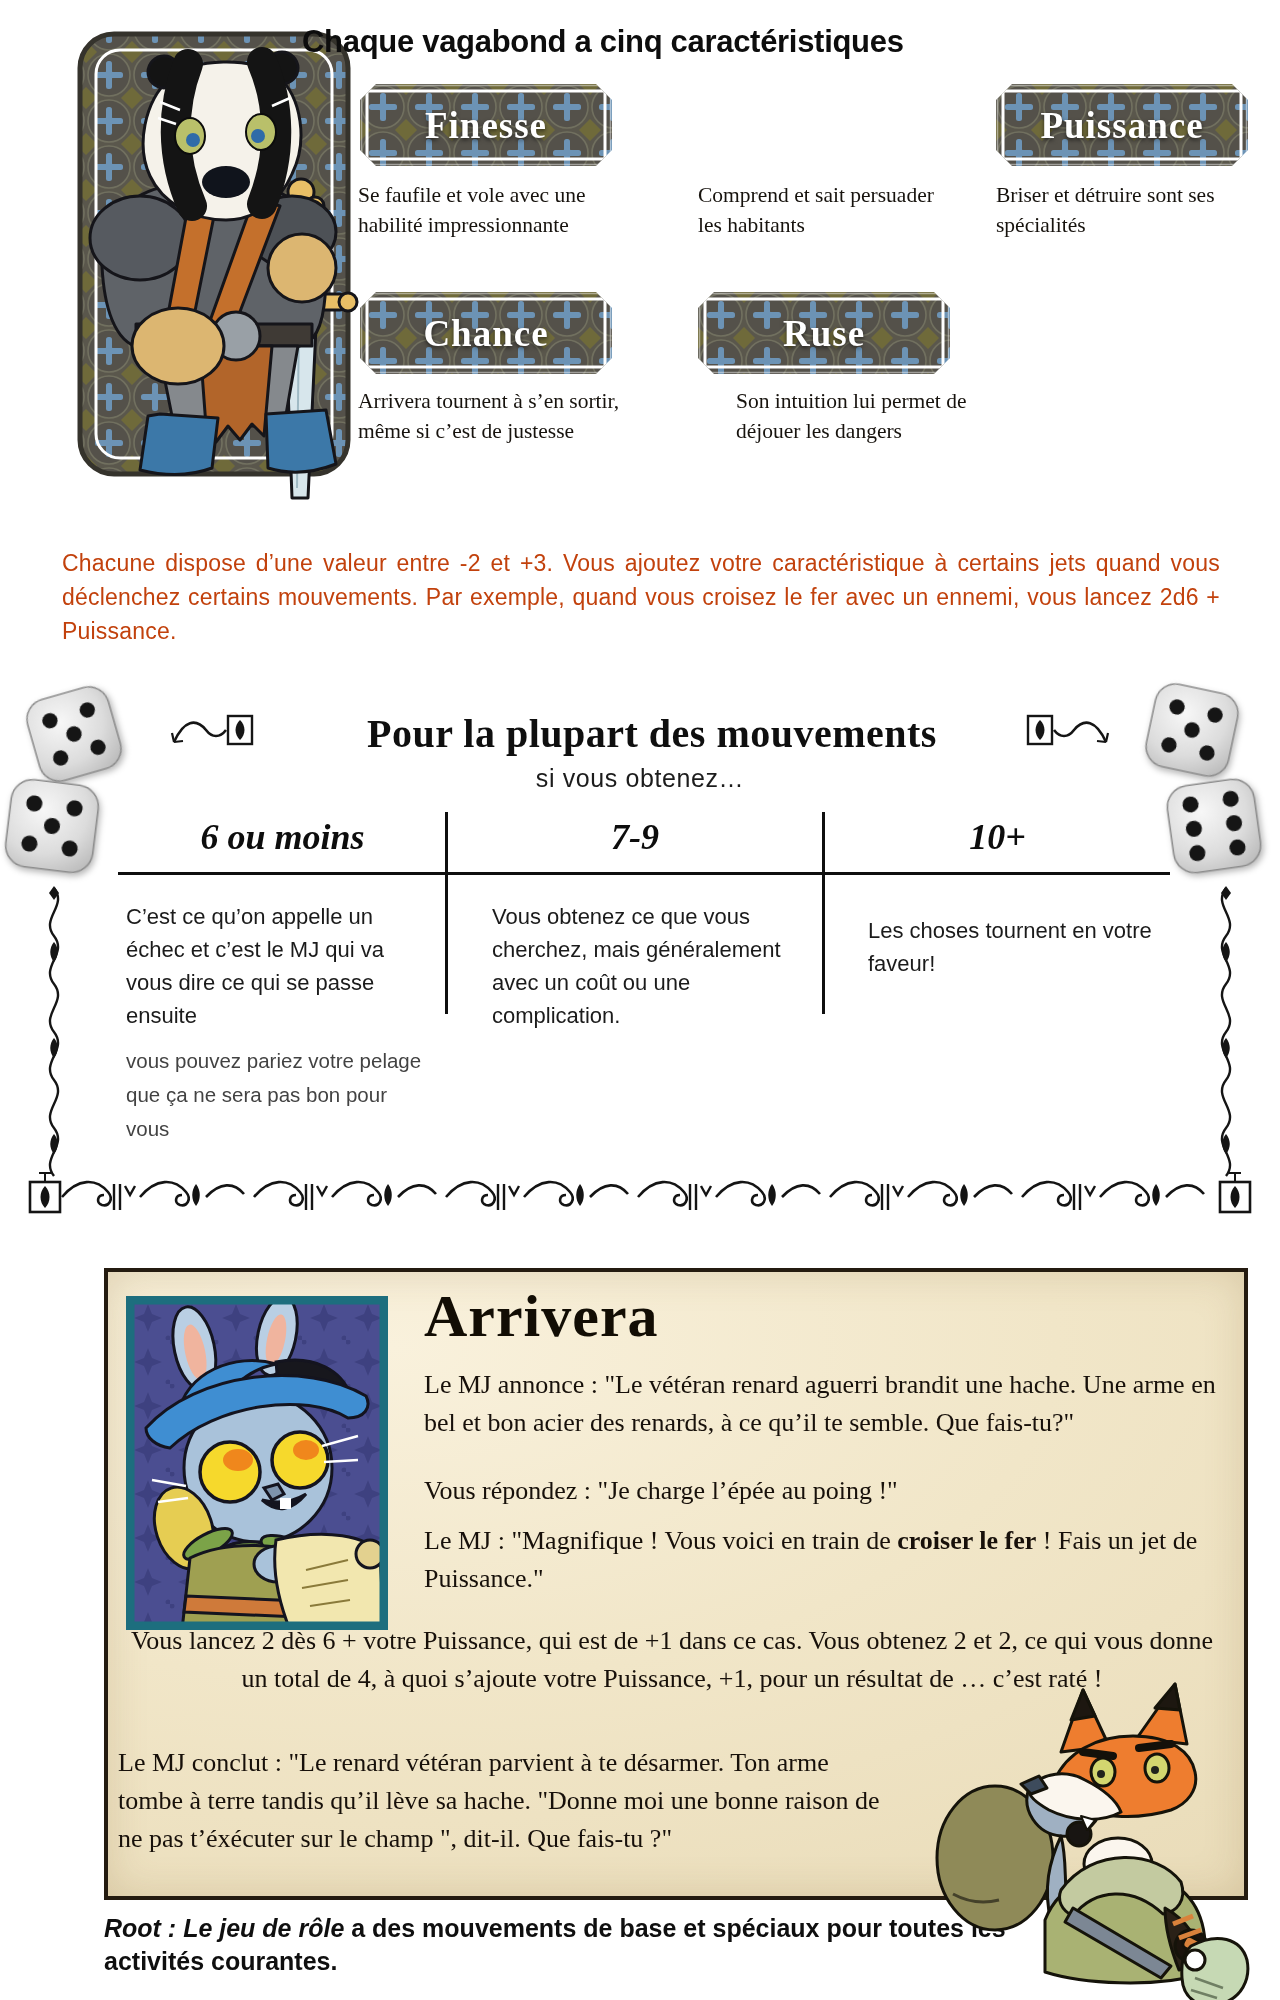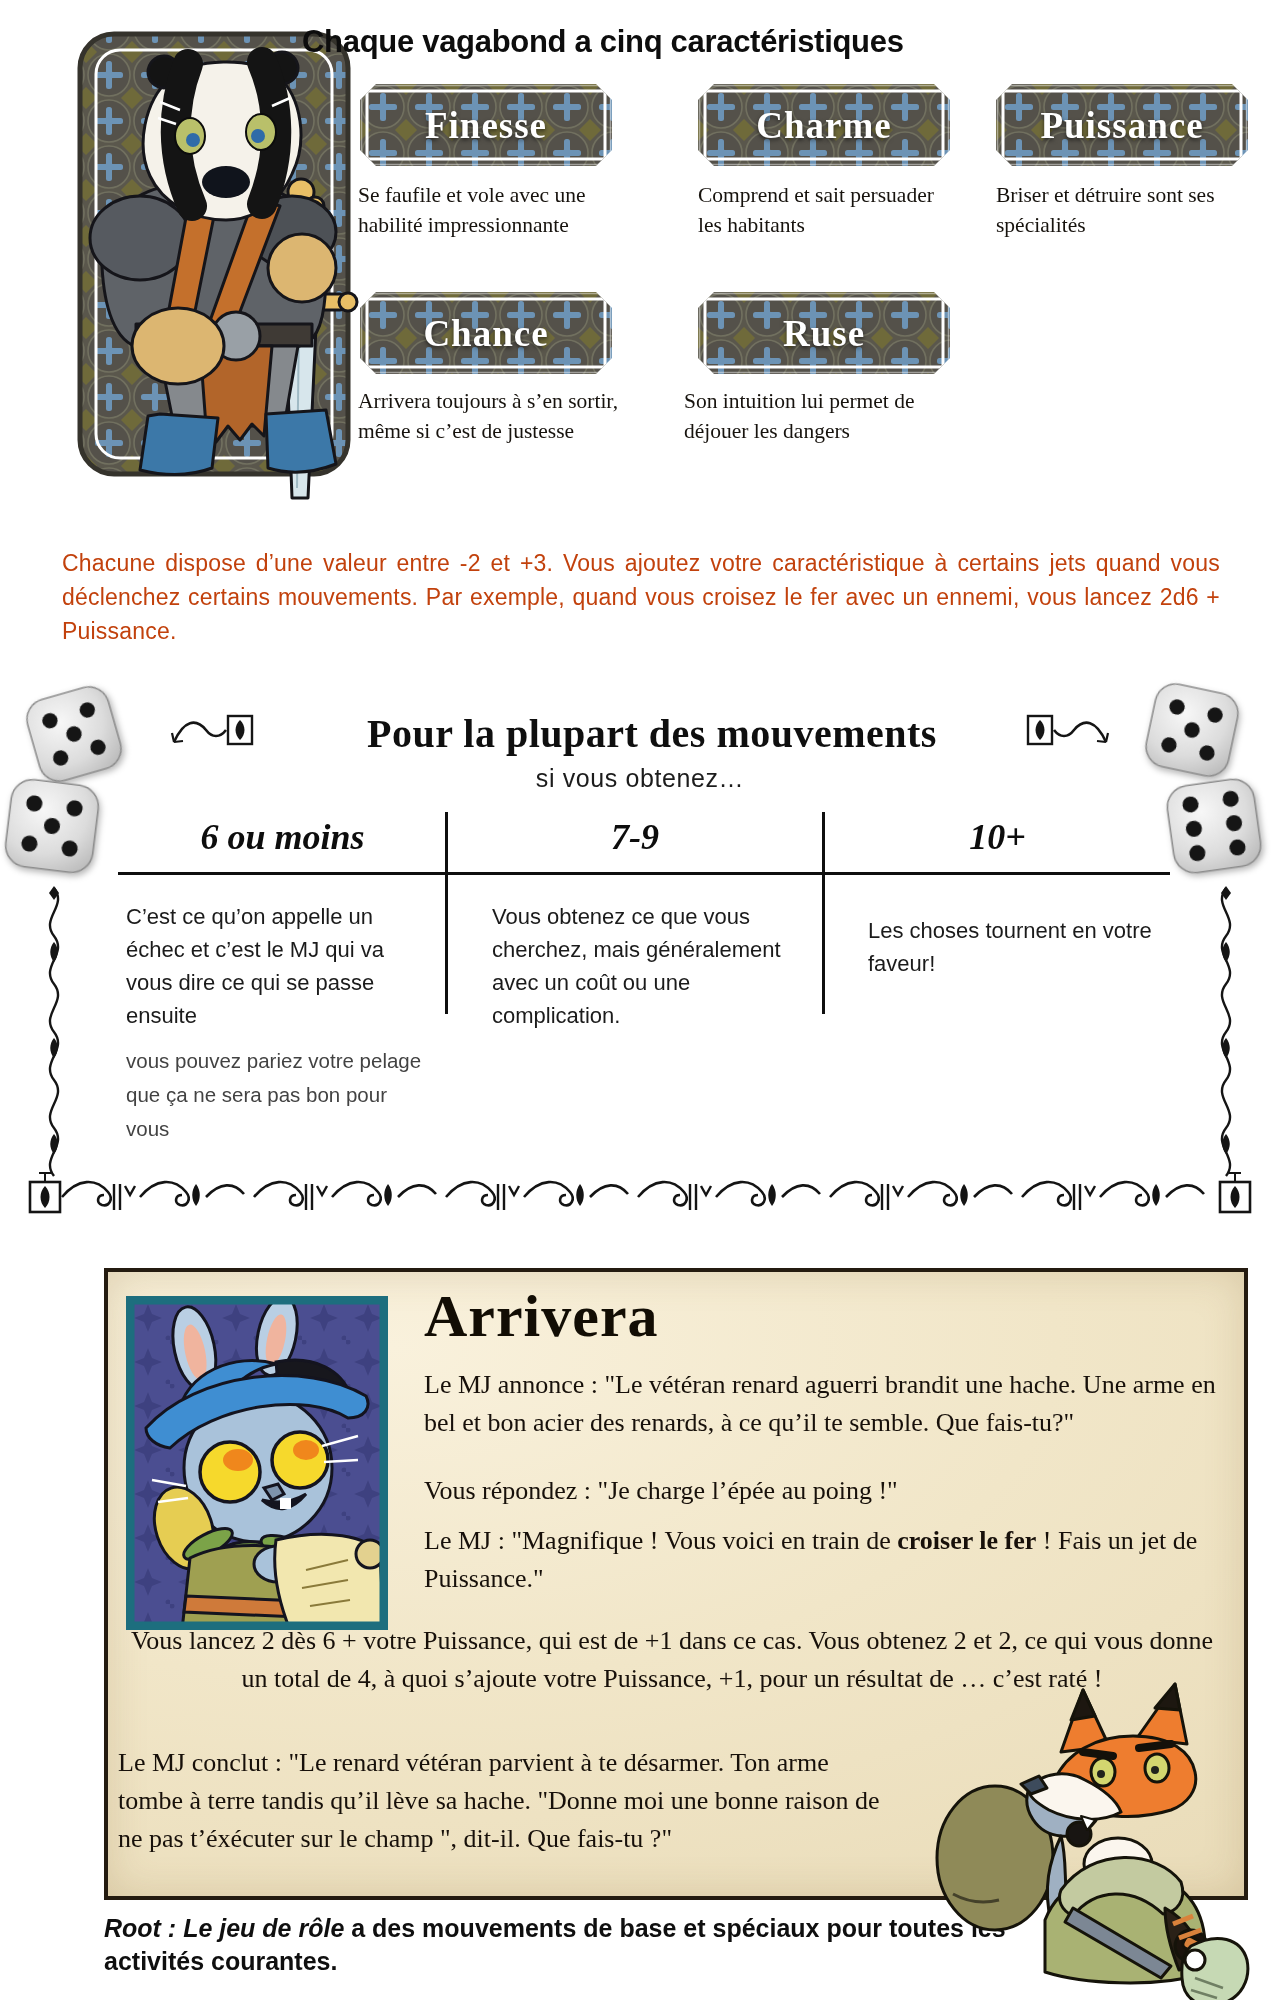--- a/index.html
+++ b/index.html
@@ -17,21 +17,21 @@
          clip-path:polygon(16px 0,236px 0,252px 16px,252px 66px,236px 82px,16px 82px,0 66px,0 16px);}
   .badge svg.badge-bg{position:absolute;left:0;top:0;width:100%;height:100%;}
   .badge-label{position:absolute;inset:0;display:flex;align-items:center;justify-content:center;
                font-family:"Liberation Serif",serif;font-weight:700;font-size:37px;color:#fff;
                letter-spacing:1px;text-shadow:0 2px 4px rgba(0,0,0,.6);}
   .b0{left:360px;top:84px;} .b1{left:698px;top:84px;} .b2{left:996px;top:84px;}
   .b3{left:360px;top:292px;} .b4{left:698px;top:292px;}
   .char-desc{position:absolute;width:264px;font-family:"Liberation Serif",serif;
              font-size:21.5px;line-height:30px;color:#17130e;margin:0;}
   .d0{left:358px;top:180px;} .d1{left:698px;top:180px;} .d2{left:996px;top:180px;}
-  .d3{left:358px;top:386px;} .d4{left:684px;top:386px;}
+  .d3{left:358px;top:386px;} .d4{left:736px;top:386px;}
 
   .intro{left:62px;top:546px;width:1158px;font-size:23px;line-height:34px;color:#c2410c;
          text-align:justify;letter-spacing:.2px;margin:0;}
 
   
   .die{position:absolute;}
   .die svg{display:block;filter:drop-shadow(2px 3px 3px rgba(0,0,0,.28));}
   .die-l1{left:28px;top:688px;transform:rotate(-16deg);}
   .die-l2{left:4px;top:778px;transform:rotate(7deg);}
   .die-r1{left:1146px;top:684px;transform:rotate(12deg);}
@@ -173,49 +173,41 @@
   <div class="badge b0">
     <svg class="badge-bg" viewBox="0 0 252 82" preserveAspectRatio="none">
         <rect width="252" height="82" fill="url(#tilePat)"></rect>
         <rect x="1.5" y="1.5" width="249" height="79" fill="none" stroke="#fff" opacity=".45" stroke-width="1.5"></rect>
         <rect x="7" y="7" width="238" height="68" fill="none" stroke="#fff" stroke-width="3"></rect>
       </svg>
     <span class="badge-label">Finesse</span>
   </div>
   <p class="char-desc d0">Se faufile et vole avec une habilité impressionnante</p>
 
-  <div class="badge b1">
-    <svg class="badge-bg" viewBox="0 0 252 82" preserveAspectRatio="none">
-        <rect width="252" height="82" fill="url(#tilePat)"></rect>
-        <rect x="1.5" y="1.5" width="249" height="79" fill="none" stroke="#fff" opacity=".45" stroke-width="1.5"></rect>
-        <rect x="7" y="7" width="238" height="68" fill="none" stroke="#fff" stroke-width="3"></rect>
-      </svg>
-    <span class="badge-label">Charme</span>
-  </div>
   <p class="char-desc d1">Comprend et sait persuader les habitants</p>
 
   <div class="badge b2">
     <svg class="badge-bg" viewBox="0 0 252 82" preserveAspectRatio="none">
         <rect width="252" height="82" fill="url(#tilePat)"></rect>
         <rect x="1.5" y="1.5" width="249" height="79" fill="none" stroke="#fff" opacity=".45" stroke-width="1.5"></rect>
         <rect x="7" y="7" width="238" height="68" fill="none" stroke="#fff" stroke-width="3"></rect>
       </svg>
     <span class="badge-label">Puissance</span>
   </div>
   <p class="char-desc d2">Briser et détruire sont ses spécialités</p>
 
   <div class="badge b3">
     <svg class="badge-bg" viewBox="0 0 252 82" preserveAspectRatio="none">
         <rect width="252" height="82" fill="url(#tilePat)"></rect>
         <rect x="1.5" y="1.5" width="249" height="79" fill="none" stroke="#fff" opacity=".45" stroke-width="1.5"></rect>
         <rect x="7" y="7" width="238" height="68" fill="none" stroke="#fff" stroke-width="3"></rect>
       </svg>
     <span class="badge-label">Chance</span>
   </div>
-  <p class="char-desc d3">Arrivera toujours à s’en sortir, même si c’est de justesse</p>
+  <p class="char-desc d3">Arrivera tournent à s’en sortir, même si c’est de justesse</p>
 
   <div class="badge b4">
     <svg class="badge-bg" viewBox="0 0 252 82" preserveAspectRatio="none">
         <rect width="252" height="82" fill="url(#tilePat)"></rect>
         <rect x="1.5" y="1.5" width="249" height="79" fill="none" stroke="#fff" opacity=".45" stroke-width="1.5"></rect>
         <rect x="7" y="7" width="238" height="68" fill="none" stroke="#fff" stroke-width="3"></rect>
       </svg>
     <span class="badge-label">Ruse</span>
   </div>
   <p class="char-desc d4">Son intuition lui permet de déjouer les dangers</p>

